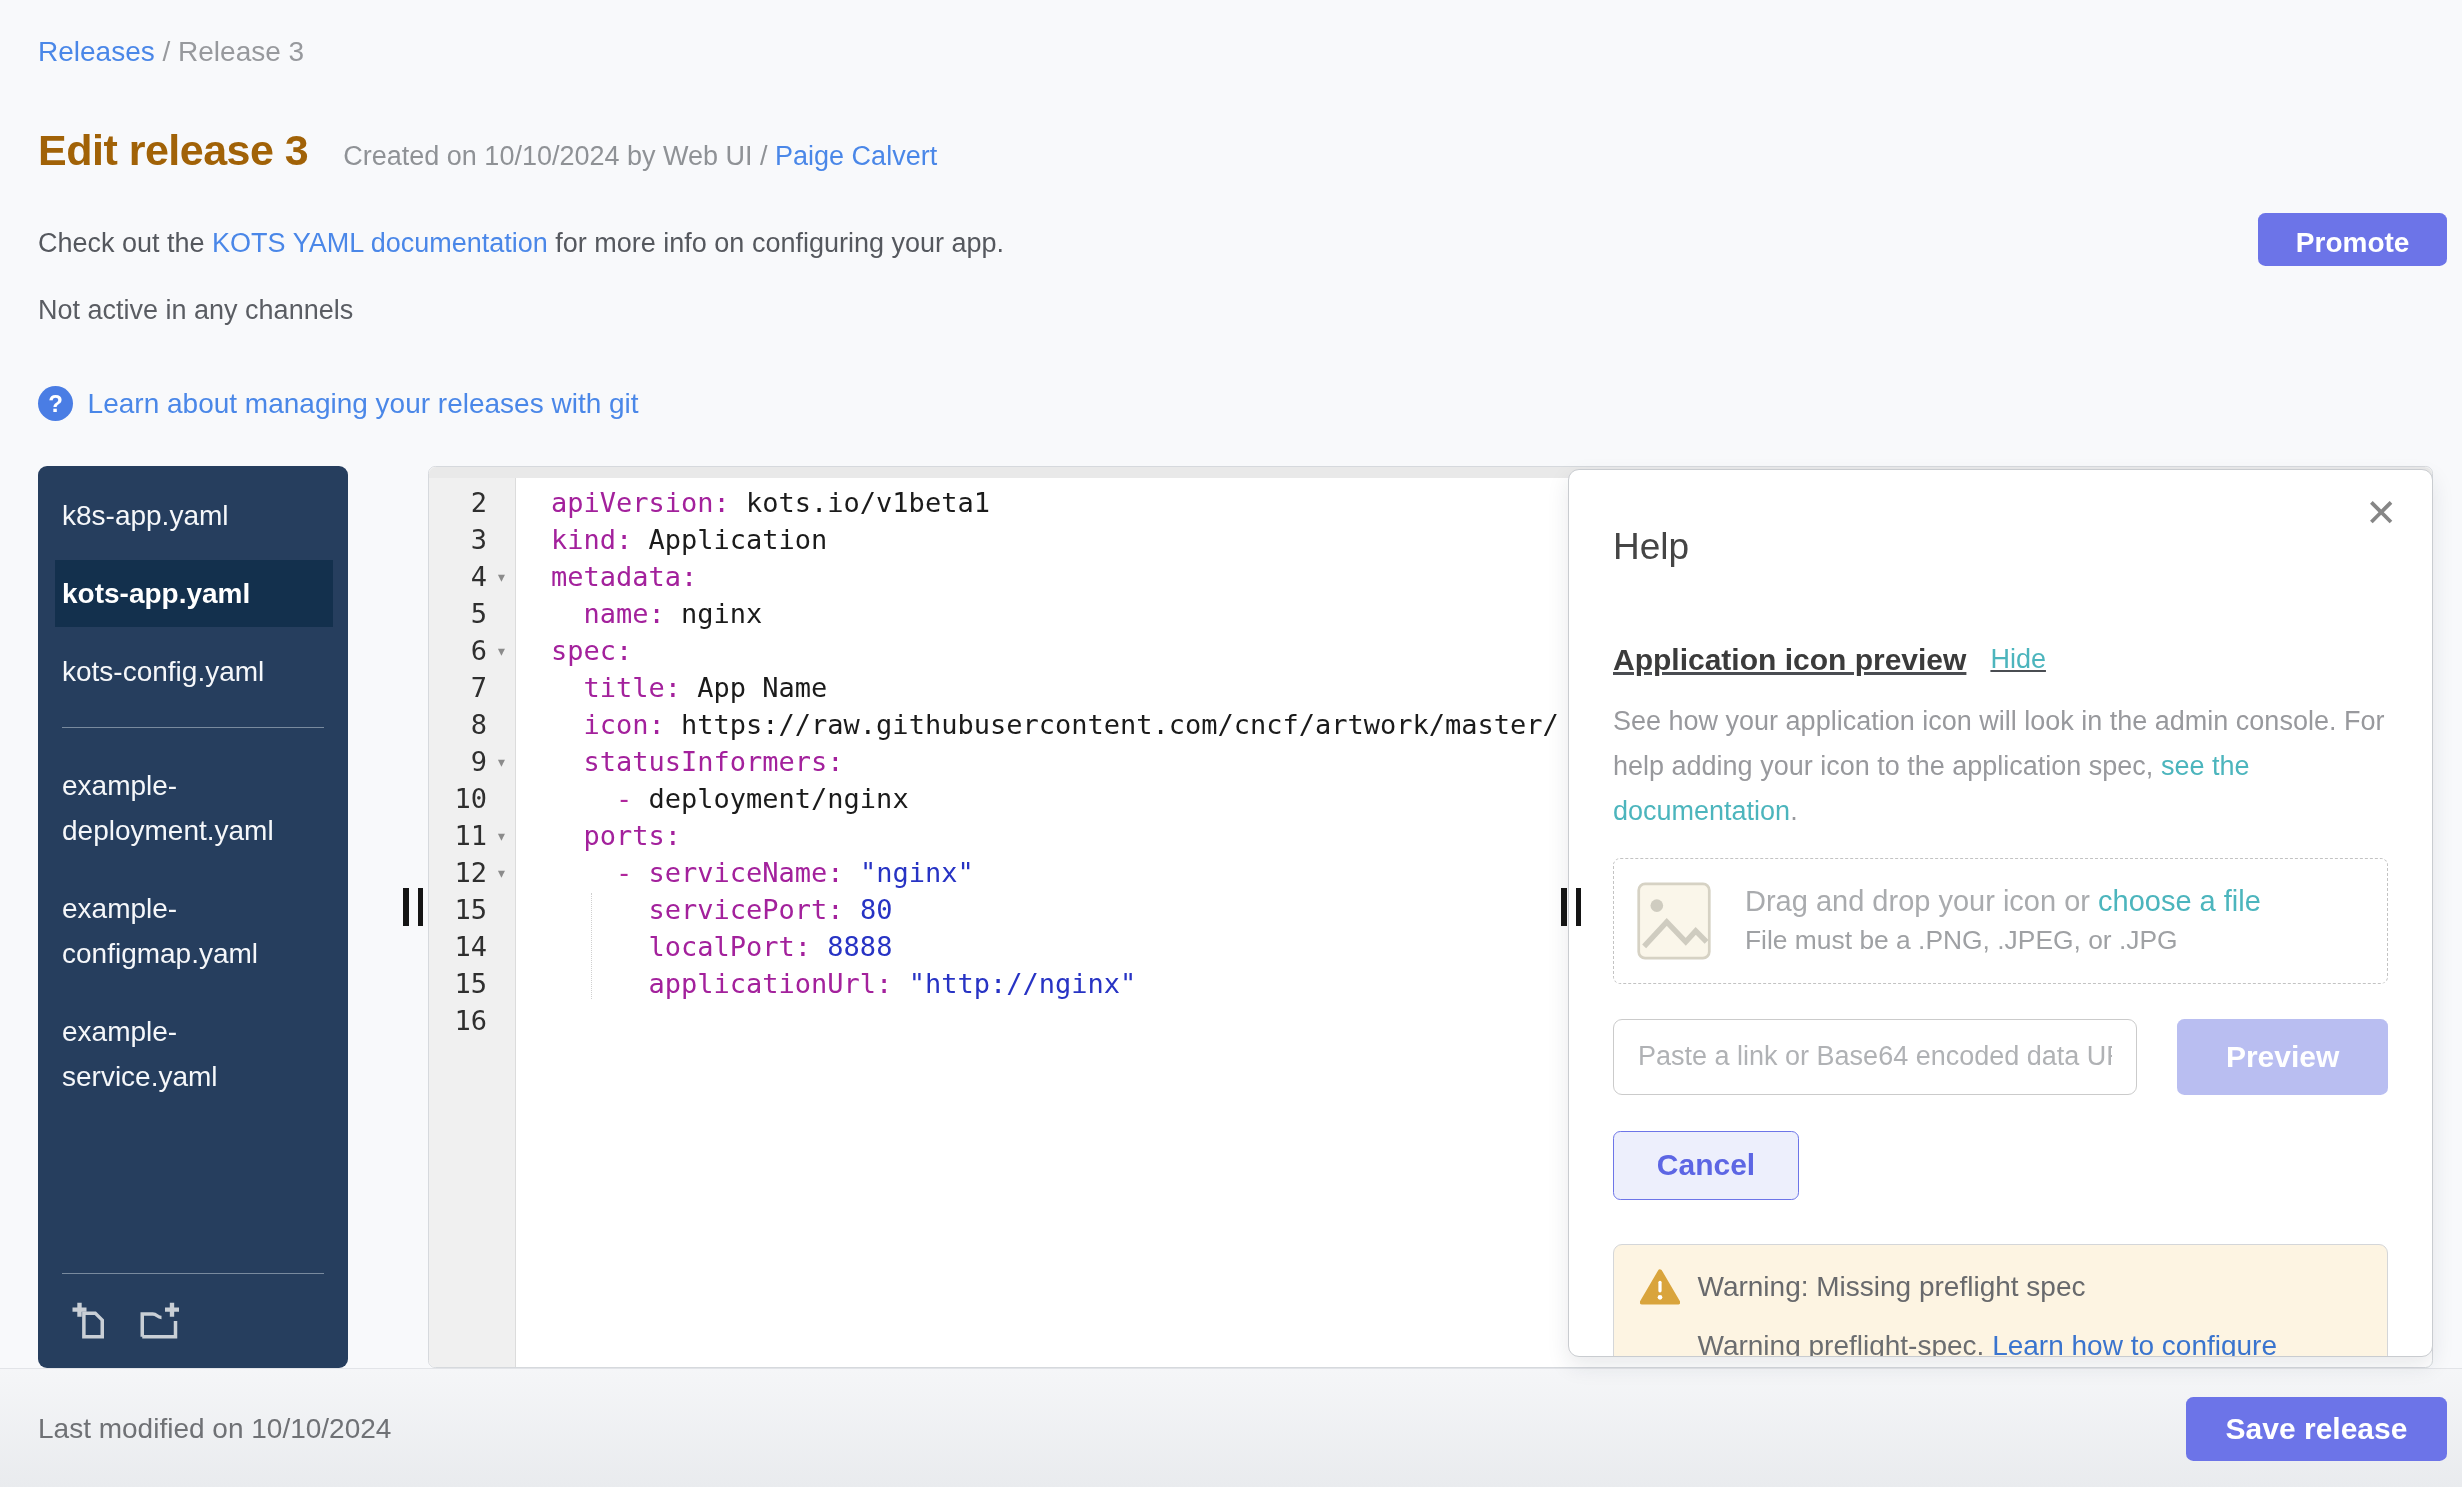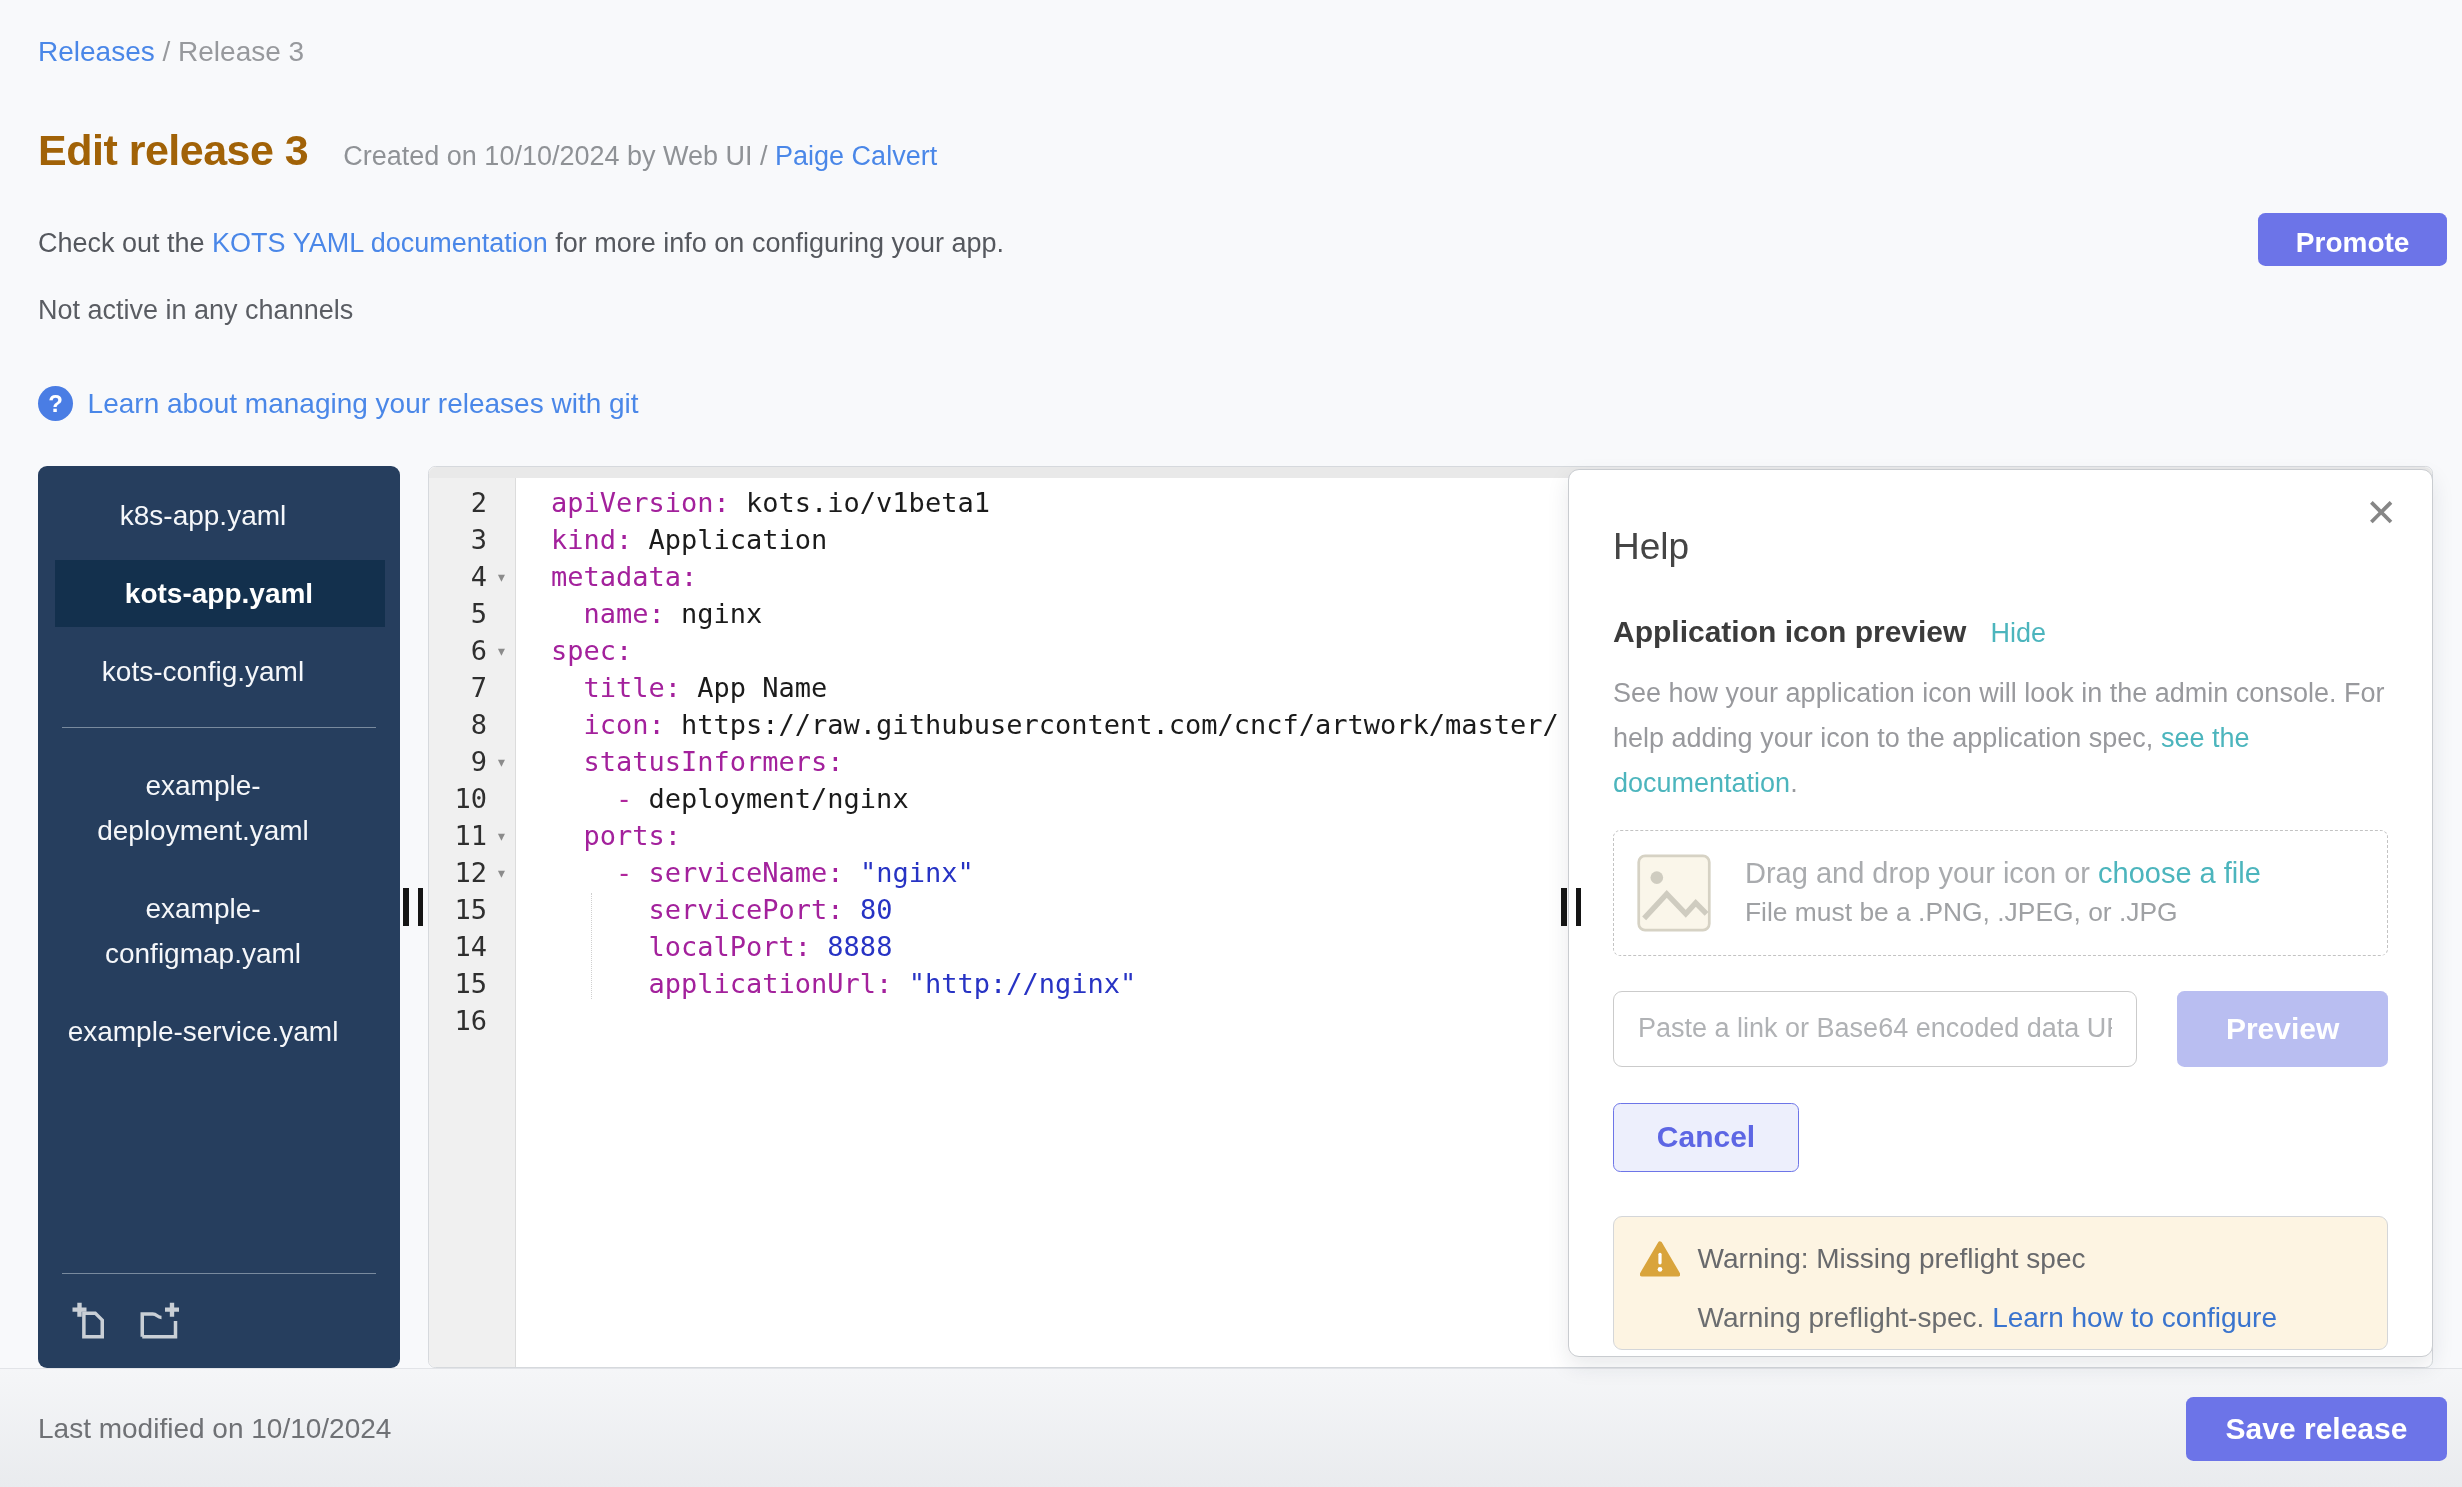--- a/index.html
+++ b/index.html
@@ -32,22 +32,22 @@
     width:35px; height:35px; border-radius:50%; background:#4a7de4;
     color:#fff; font-size:24px; font-weight:bold; text-align:center; line-height:35px; flex:0 0 auto;
   }
   .git-link { font-size:28px; color:#4a87e8; cursor:pointer; }
 
   
   .content-row { position:absolute; left:0; right:0; top:466px; bottom:120px; }
 
   
   .file-sidebar {
-    position:absolute; left:38px; top:0; bottom:0; width:362px;
-    background:#263e5e; border-radius:9px; padding:27px 24px 0 24px;text-align:center;
+    position:absolute; left:38px; top:0; bottom:0; width:310px;
+    background:#263e5e; border-radius:9px; padding:27px 24px 0 24px;
   }
   .file-item {
     color:#f5f7fa; font-size:28px; line-height:45px; margin-bottom:33px;
     cursor:pointer; overflow-wrap:break-word; max-width:282px;
   }
   .file-item.selected {
     background:#13304d; font-weight:bold; color:#fff;
     padding:11px 9px 11px 7.3px; margin:-11px -9px 22px -7.3px; max-width:none;
   }
   .file-divider { border:none; border-top:1.8px solid rgba(190,200,212,0.55); margin:24px 0 35px 0; }
@@ -84,21 +84,21 @@
 
   
   .help-panel {
     position:absolute; left:1568px; right:29px; top:2.7px; bottom:11px;
     background:#fff; border:1.8px solid #c9ccd0; border-radius:11px;
     box-shadow:0 9px 22px rgba(30,40,60,0.10);
     padding:0 44px; z-index:5; overflow:hidden;
   }
   .help-close { position:absolute; top:24px; right:35px; font-size:38px; color:#868686; cursor:pointer; line-height:1; }
   .help-title { margin-top:56px; font-size:37px; font-weight:500; color:#454545; }
-  .preview-head { margin-top:47px; display:flex; align-items:flex-end; gap:24px; }
+  .preview-head { margin-top:75px; display:flex; align-items:center; gap:24px;text-decoration:underline; }
   .preview-title { font-size:30px; font-weight:bold; color:#3b3b3b; }
   .hide-link { font-size:27px; }
   .help-desc { margin-top:22px; width:774px; font-size:27px; line-height:45px; color:#98999d; }
   .dropzone {
     margin-top:24px; height:126px; border:1.8px dashed #c3c3c3; border-radius:7.3px;
     display:flex; align-items:center; padding-left:22px; gap:33px; cursor:pointer;
   }
   .drop-line1 { font-size:29px; color:#a9abae; }
   .drop-line2 { font-size:26.4px; color:#9fa1a4; margin-top:7.3px; }
   .url-row { margin-top:35px; display:flex; align-items:center; }

